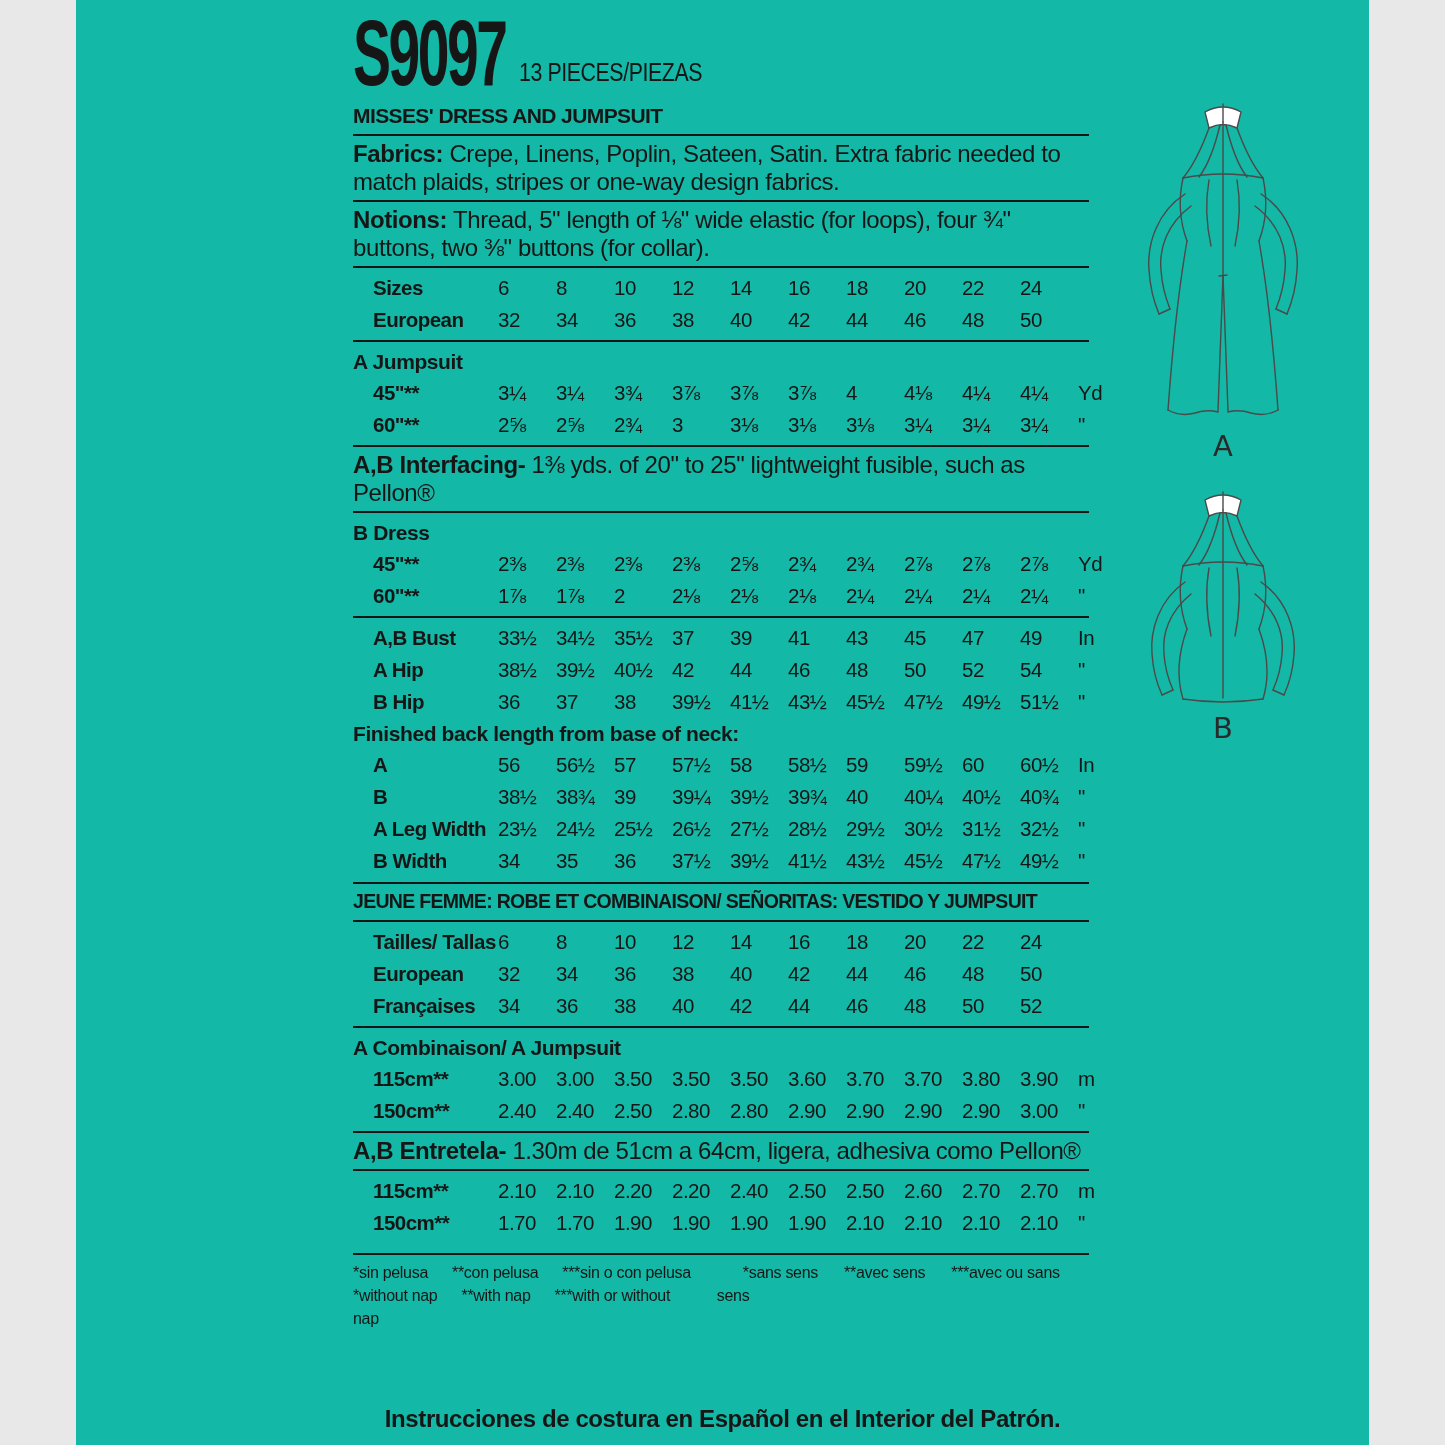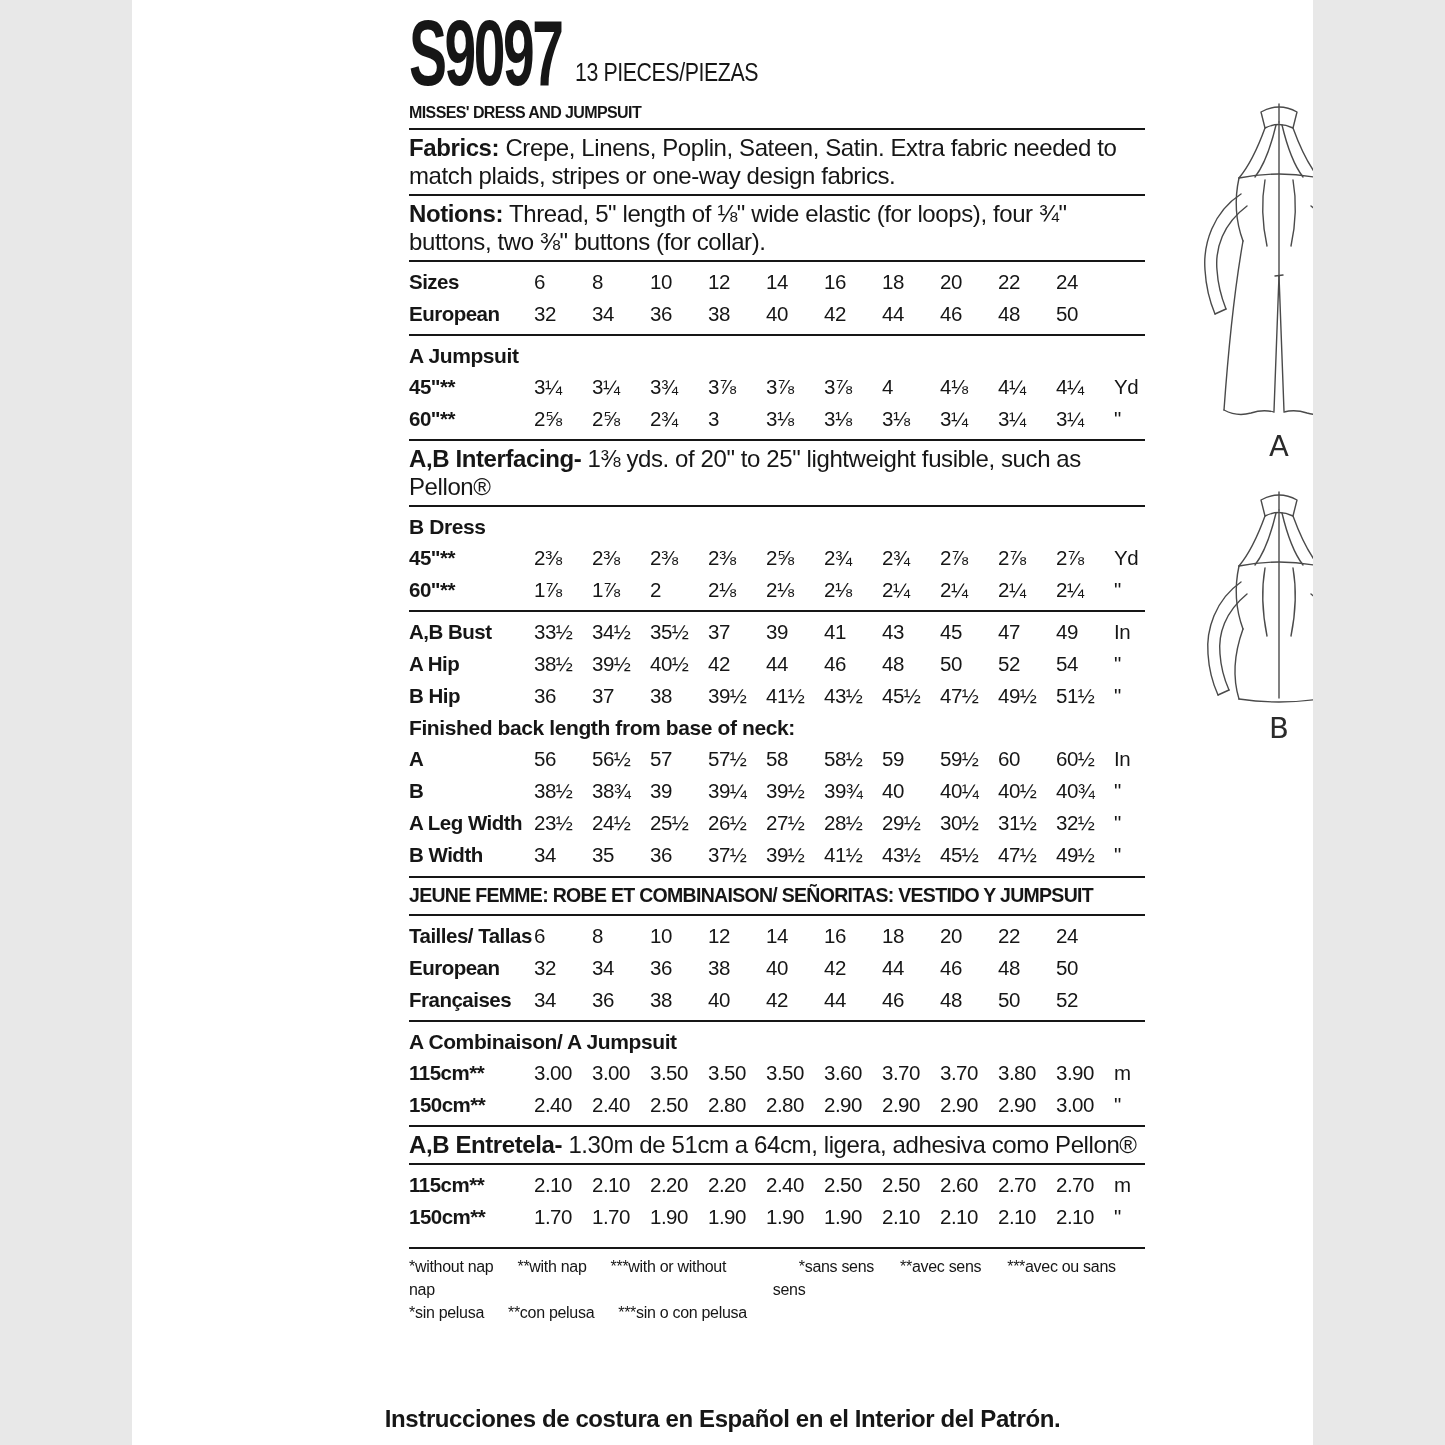--- a/index.html
+++ b/index.html
@@ -1,52 +1,52 @@
 <!DOCTYPE html>
 <html><head>
 <meta charset="utf-8">
 <style>
   html,body { margin:0; padding:0; background:#e8e8e8; }
   .page {
-    position:relative; width:1181px; height:1445px; background:#ffffff;
+    position:relative; width:1293px; height:1445px; background:#14b8a6;
     font-family:"Liberation Sans", sans-serif; color:#161616; overflow:hidden;
     margin:0 auto;
     text-decoration:underline;
   }
   .content { position:absolute; left:277px; top:8px; width:736px; }
 
   
   .brand-row { display:flex; align-items:flex-end; height:88px; }
   .num-box { width:152px; overflow:visible; }
   .pattern-num {
     display:inline-block; font-weight:700; font-size:92px; line-height:0.92;
     letter-spacing:-4px; transform:scaleX(0.62); transform-origin:left bottom;
     white-space:nowrap;
   }
   .pieces {
     display:inline-block; font-size:26px; letter-spacing:-0.5px;
     padding-bottom:8px; margin-left:14px; transform:scaleX(0.82);
     transform-origin:left bottom; white-space:nowrap;
   }
-  .doc-title { font-weight:700; font-size:16px; letter-spacing:-0.6px; margin:8px 0 6px; }
+  .doc-title { font-weight:700; font-size:21px; letter-spacing:-0.6px; margin:8px 0 6px; }
 
   
   .rule   { border-top:2px solid #161616; margin:4px 0; height:0; }
   .rule-b { border-top:2.5px solid #161616; margin:5px 0 3px; height:0; }
 
   
   .para { margin:2px 0; font-size:24px; line-height:28px; letter-spacing:-0.4px; }
   .para .blabel { font-weight:700; }
 
   
   .sec-head { font-weight:700; font-size:21px; line-height:31px; letter-spacing:-0.4px; }
   .intl-head { font-weight:700; font-size:19.5px; line-height:29px; letter-spacing:-0.7px; white-space:nowrap; }
 
   
-  .ttable { width:736px; }
+  .ttable { width:736px;margin-left:20px; }
   .trow {
     display:grid; grid-template-columns:125px repeat(10,58px) 30px;
     font-size:20.5px; line-height:32px; letter-spacing:-0.5px;
   }
   .tlabel { font-weight:700; white-space:nowrap; }
   .tcell  { white-space:nowrap; }
   .tunit  { white-space:nowrap; }
 
   
   .footnotes {
@@ -407,24 +407,24 @@
           <span class="tcell">2.10</span>
           <span class="tunit">"</span>
         </div>
       </div>
 
     <div class="rule" style="margin-top:14px;"></div>
 
     <div class="footnotes">
       <div class="fn-left">
         <div>
+          <span class="fn-item">*sin pelusa</span><span class="fn-item">**con pelusa</span><span class="fn-item">***sin o con pelusa</span>
+        </div>
+        <div>
           <span class="fn-item">*without nap</span><span class="fn-item">**with nap</span><span class="fn-item">***with or without nap</span>
-        </div>
-        <div>
-          <span class="fn-item">*sin pelusa</span><span class="fn-item">**con pelusa</span><span class="fn-item">***sin o con pelusa</span>
         </div>
       </div>
       <div class="fn-right">
         <span class="fn-item">*sans sens</span><span class="fn-item">**avec sens</span><span class="fn-item">***avec ou sans sens</span>
       </div>
     </div>
   </div>
 
   <div class="bottom-note">Instrucciones de costura en Español en el Interior del Patrón.</div>
 

